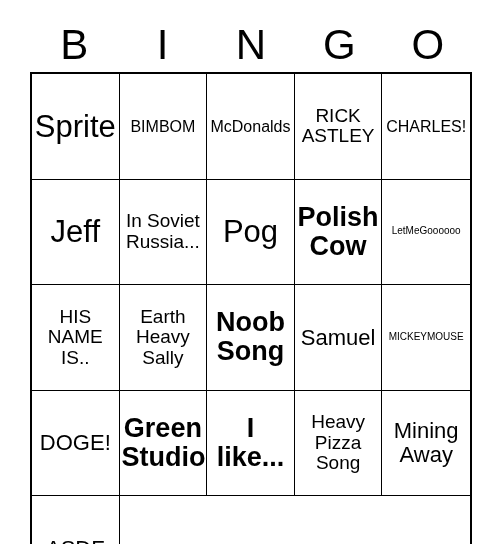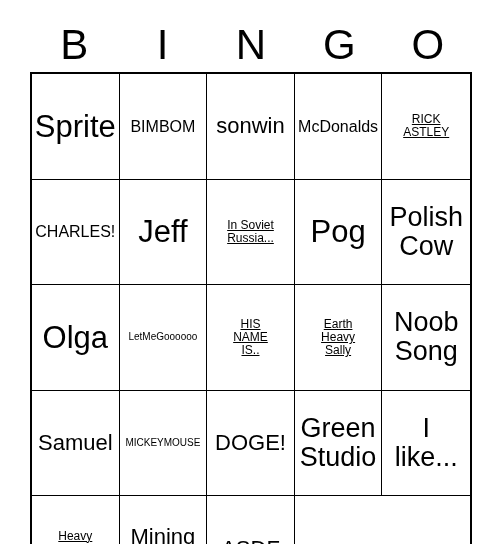--- a/index.html
+++ b/index.html
@@ -72,23 +72,23 @@
   }
   .cell-text {
     display: block;
     width: 100%;
     line-height: 1.08;
     white-space: pre-line;
     word-break: normal;
     color: #000000;
   }
   .sz-xl  { font-size: 31px; }
-  .sz-lg  { font-size: 27px; }
+  .sz-lg  { font-size: 27px; font-weight: bold; }
   .sz-md  { font-size: 22px; }
-  .sz-sm  { font-size: 12px; text-decoration: underline; }
+  .sz-sm  { font-size: 19px; }
   .sz-xs  { font-size: 16px; }
   .sz-xxs { font-size: 10px; }
 </style>
 </head>
 <body>
 
 <div id="card-root">
 
   <div id="header-row">
     <div class="header-letter">B</div>
@@ -99,23 +99,20 @@
   </div>
 
   <div id="bingo-grid">
       <div class="bingo-cell">
         <span class="cell-text sz-xl">Sprite</span>
       </div>
       <div class="bingo-cell">
         <span class="cell-text sz-xs">BIMBOM</span>
       </div>
       <div class="bingo-cell">
-        <span class="cell-text sz-md">sonwin</span>
-      </div>
-      <div class="bingo-cell">
         <span class="cell-text sz-xs">McDonalds</span>
       </div>
       <div class="bingo-cell">
         <span class="cell-text sz-sm">RICK
 ASTLEY</span>
       </div>
       <div class="bingo-cell">
         <span class="cell-text sz-xs">CHARLES!</span>
       </div>
       <div class="bingo-cell">
@@ -124,23 +121,20 @@
       <div class="bingo-cell">
         <span class="cell-text sz-sm">In Soviet
 Russia...</span>
       </div>
       <div class="bingo-cell">
         <span class="cell-text sz-xl">Pog</span>
       </div>
       <div class="bingo-cell">
         <span class="cell-text sz-lg">Polish
 Cow</span>
-      </div>
-      <div class="bingo-cell">
-        <span class="cell-text sz-xl">Olga</span>
       </div>
       <div class="bingo-cell">
         <span class="cell-text sz-xxs">LetMeGoooooo</span>
       </div>
       <div class="bingo-cell">
         <span class="cell-text sz-sm">HIS
 NAME
 IS..</span>
       </div>
       <div class="bingo-cell">

